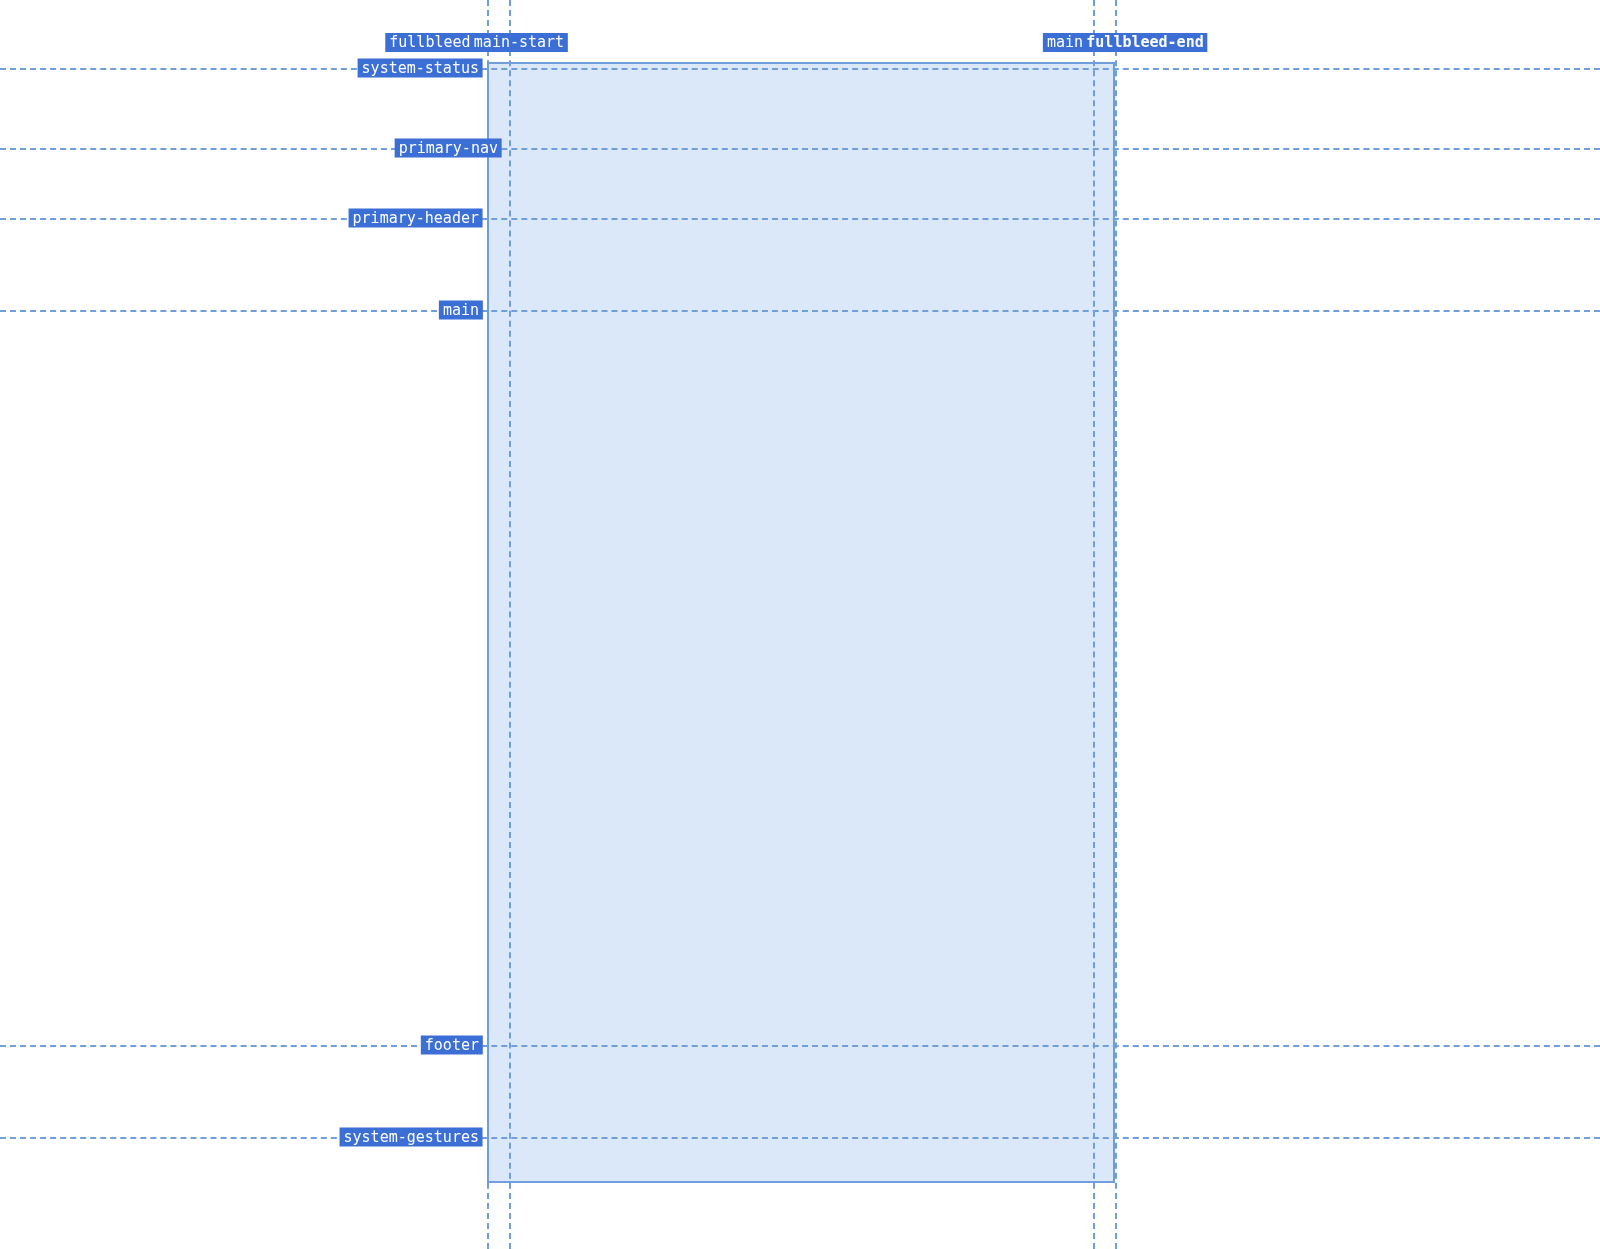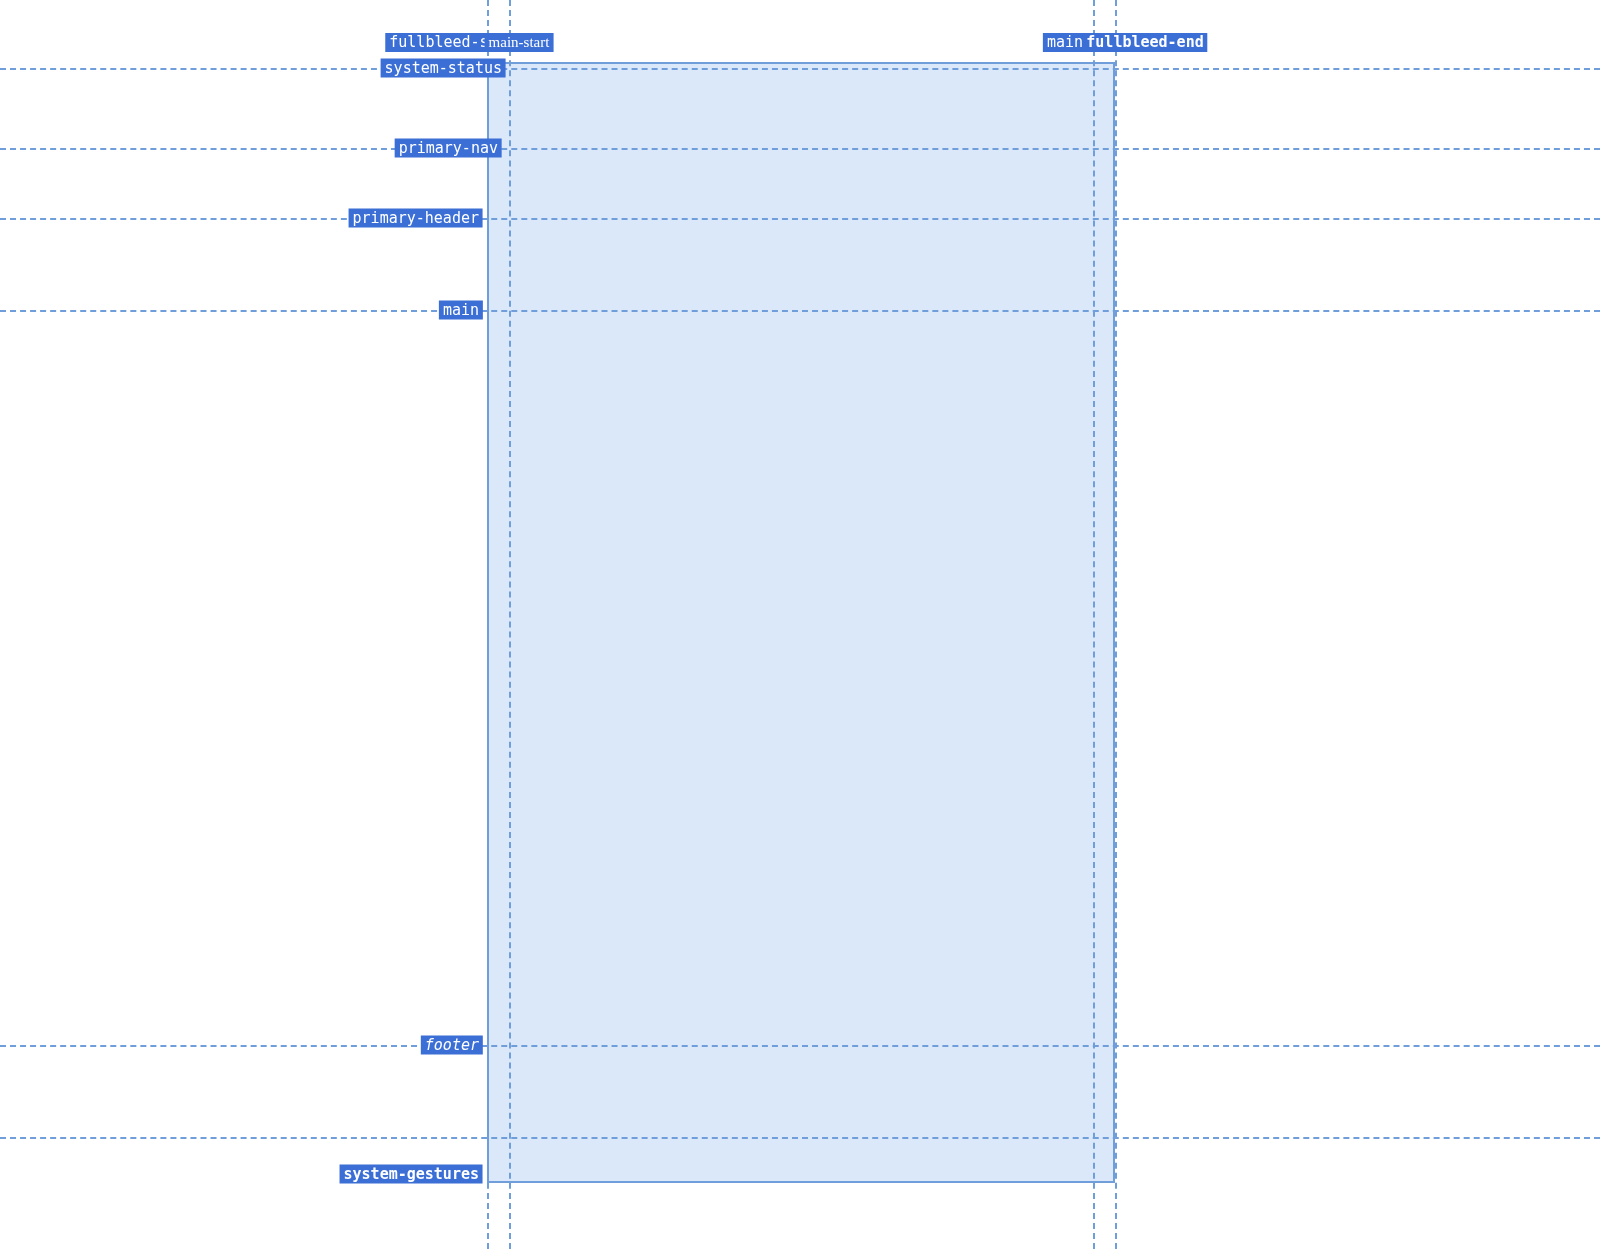--- a/index.html
+++ b/index.html
@@ -60,24 +60,24 @@
   <div id="vl-fullbleed-end" class="vline" style="left: 1115px;"></div>
 
   <div id="hl-system-status" class="hline" style="top: 68px;"></div>
   <div id="hl-primary-nav" class="hline" style="top: 148px;"></div>
   <div id="hl-primary-header" class="hline" style="top: 218px;"></div>
   <div id="hl-main" class="hline" style="top: 310px;"></div>
   <div id="hl-footer" class="hline" style="top: 1045px;"></div>
   <div id="hl-system-gestures" class="hline" style="top: 1137px;"></div>
 
   <span id="cl-fullbleed-start" class="label lbl-top" style="left: 457px; top: 52px;">fullbleed-start</span>
-  <span id="cl-main-start" class="label lbl-top" style="left: 519px; top: 52px; font-family: Liberation Serif, serif;">main-start</span>
+  <span id="cl-main-start" class="label lbl-top" style="left: 519px; top: 52px;">main-start</span>
   <span id="cl-main-end" class="label lbl-top" style="left: 1083px; top: 52px;">main-end</span>
   <span id="cl-fullbleed-end" class="label lbl-top" style="left: 1145px; top: 52px; font-weight: bold;">fullbleed-end</span>
 
-  <span id="rl-system-status" class="label lbl-left" style="left: 506px; top: 68px;">system-status</span>
+  <span id="rl-system-status" class="label lbl-left" style="left: 483px; top: 68px;">system-status</span>
   <span id="rl-primary-nav" class="label lbl-left" style="left: 502px; top: 148px;">primary-nav</span>
   <span id="rl-primary-header" class="label lbl-left" style="left: 483px; top: 218px;">primary-header</span>
   <span id="rl-main" class="label lbl-left" style="left: 483px; top: 310px;">main</span>
-  <span id="rl-footer" class="label lbl-left" style="left: 483px; top: 1045px; font-style: italic;">footer</span>
-  <span id="rl-system-gestures" class="label lbl-left" style="left: 483px; top: 1174px; font-weight: bold;">system-gestures</span>
+  <span id="rl-footer" class="label lbl-left" style="left: 483px; top: 1045px;">footer</span>
+  <span id="rl-system-gestures" class="label lbl-left" style="left: 483px; top: 1137px;">system-gestures</span>
 
 </div>
 
 </body></html>

